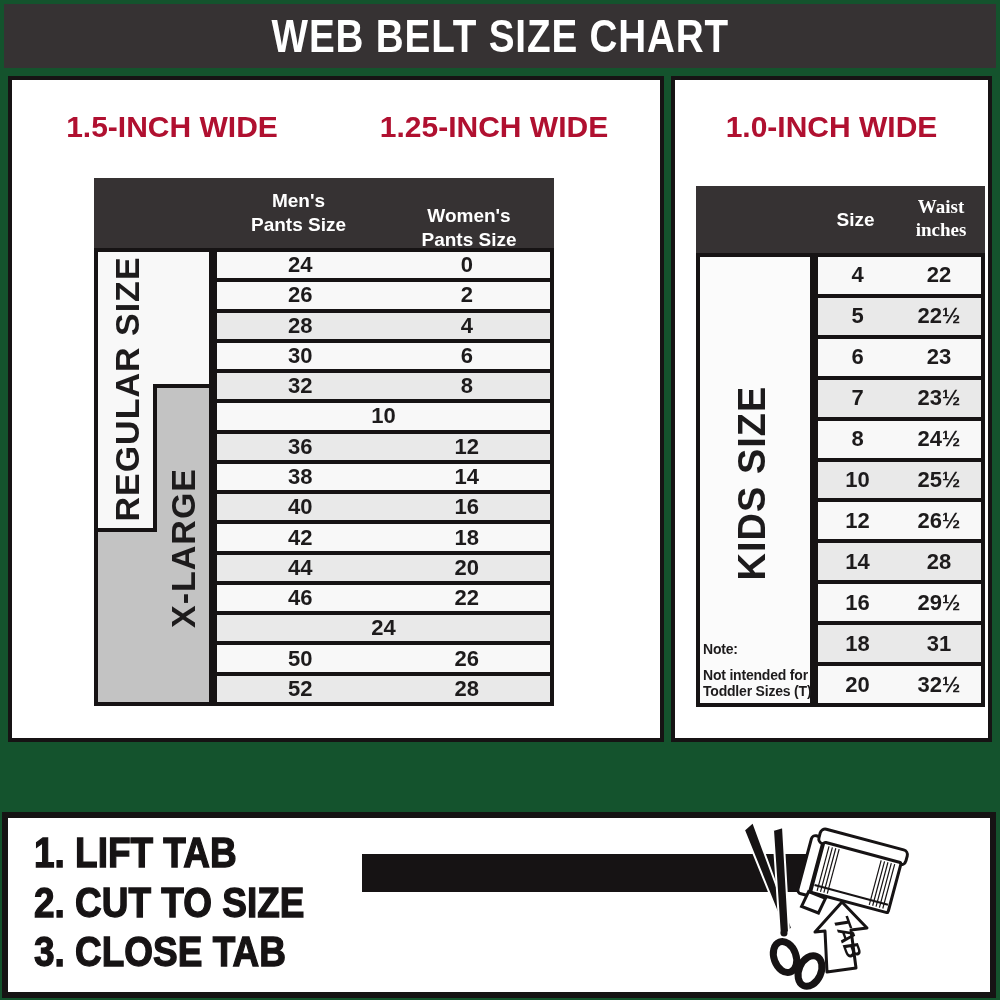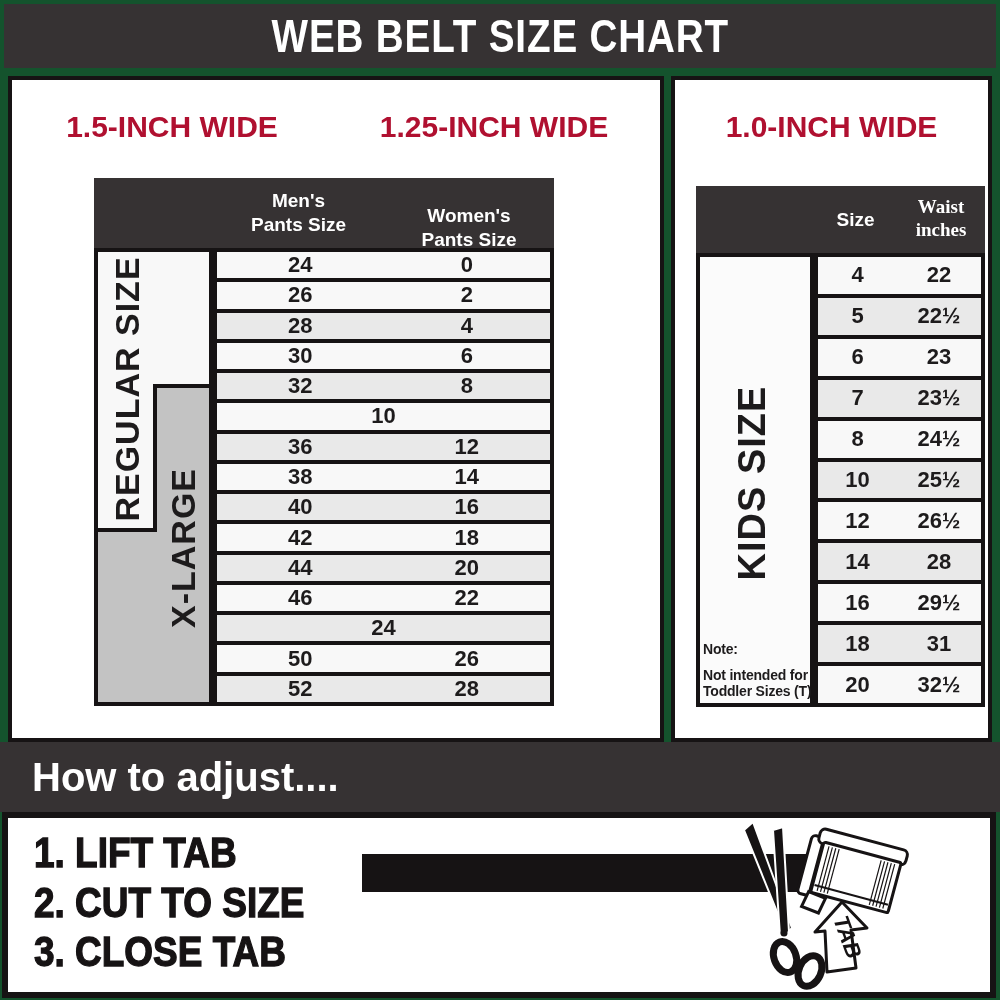--- a/index.html
+++ b/index.html
@@ -213,23 +213,20 @@
             </div>
           <div class="row">
               <div class="cell" style="flex:0 0 79px;">20</div>
               <div class="cell">32½</div>
             </div>
         </div>
       </div>
     </div>
   </div>
 
-  <div class="howto dark">
-    <div class="t">How to adjust....</div>
-  </div>
 
   <div class="bottombox">
     <div class="steps">
       <div>1. LIFT TAB</div>
       <div>2. CUT TO SIZE</div>
       <div>3. CLOSE TAB</div>
     </div>
     <svg class="beltsvg" viewBox="8 818 982 174">
 
       <rect x="362" y="854" width="466" height="38" fill="#161314"></rect>

